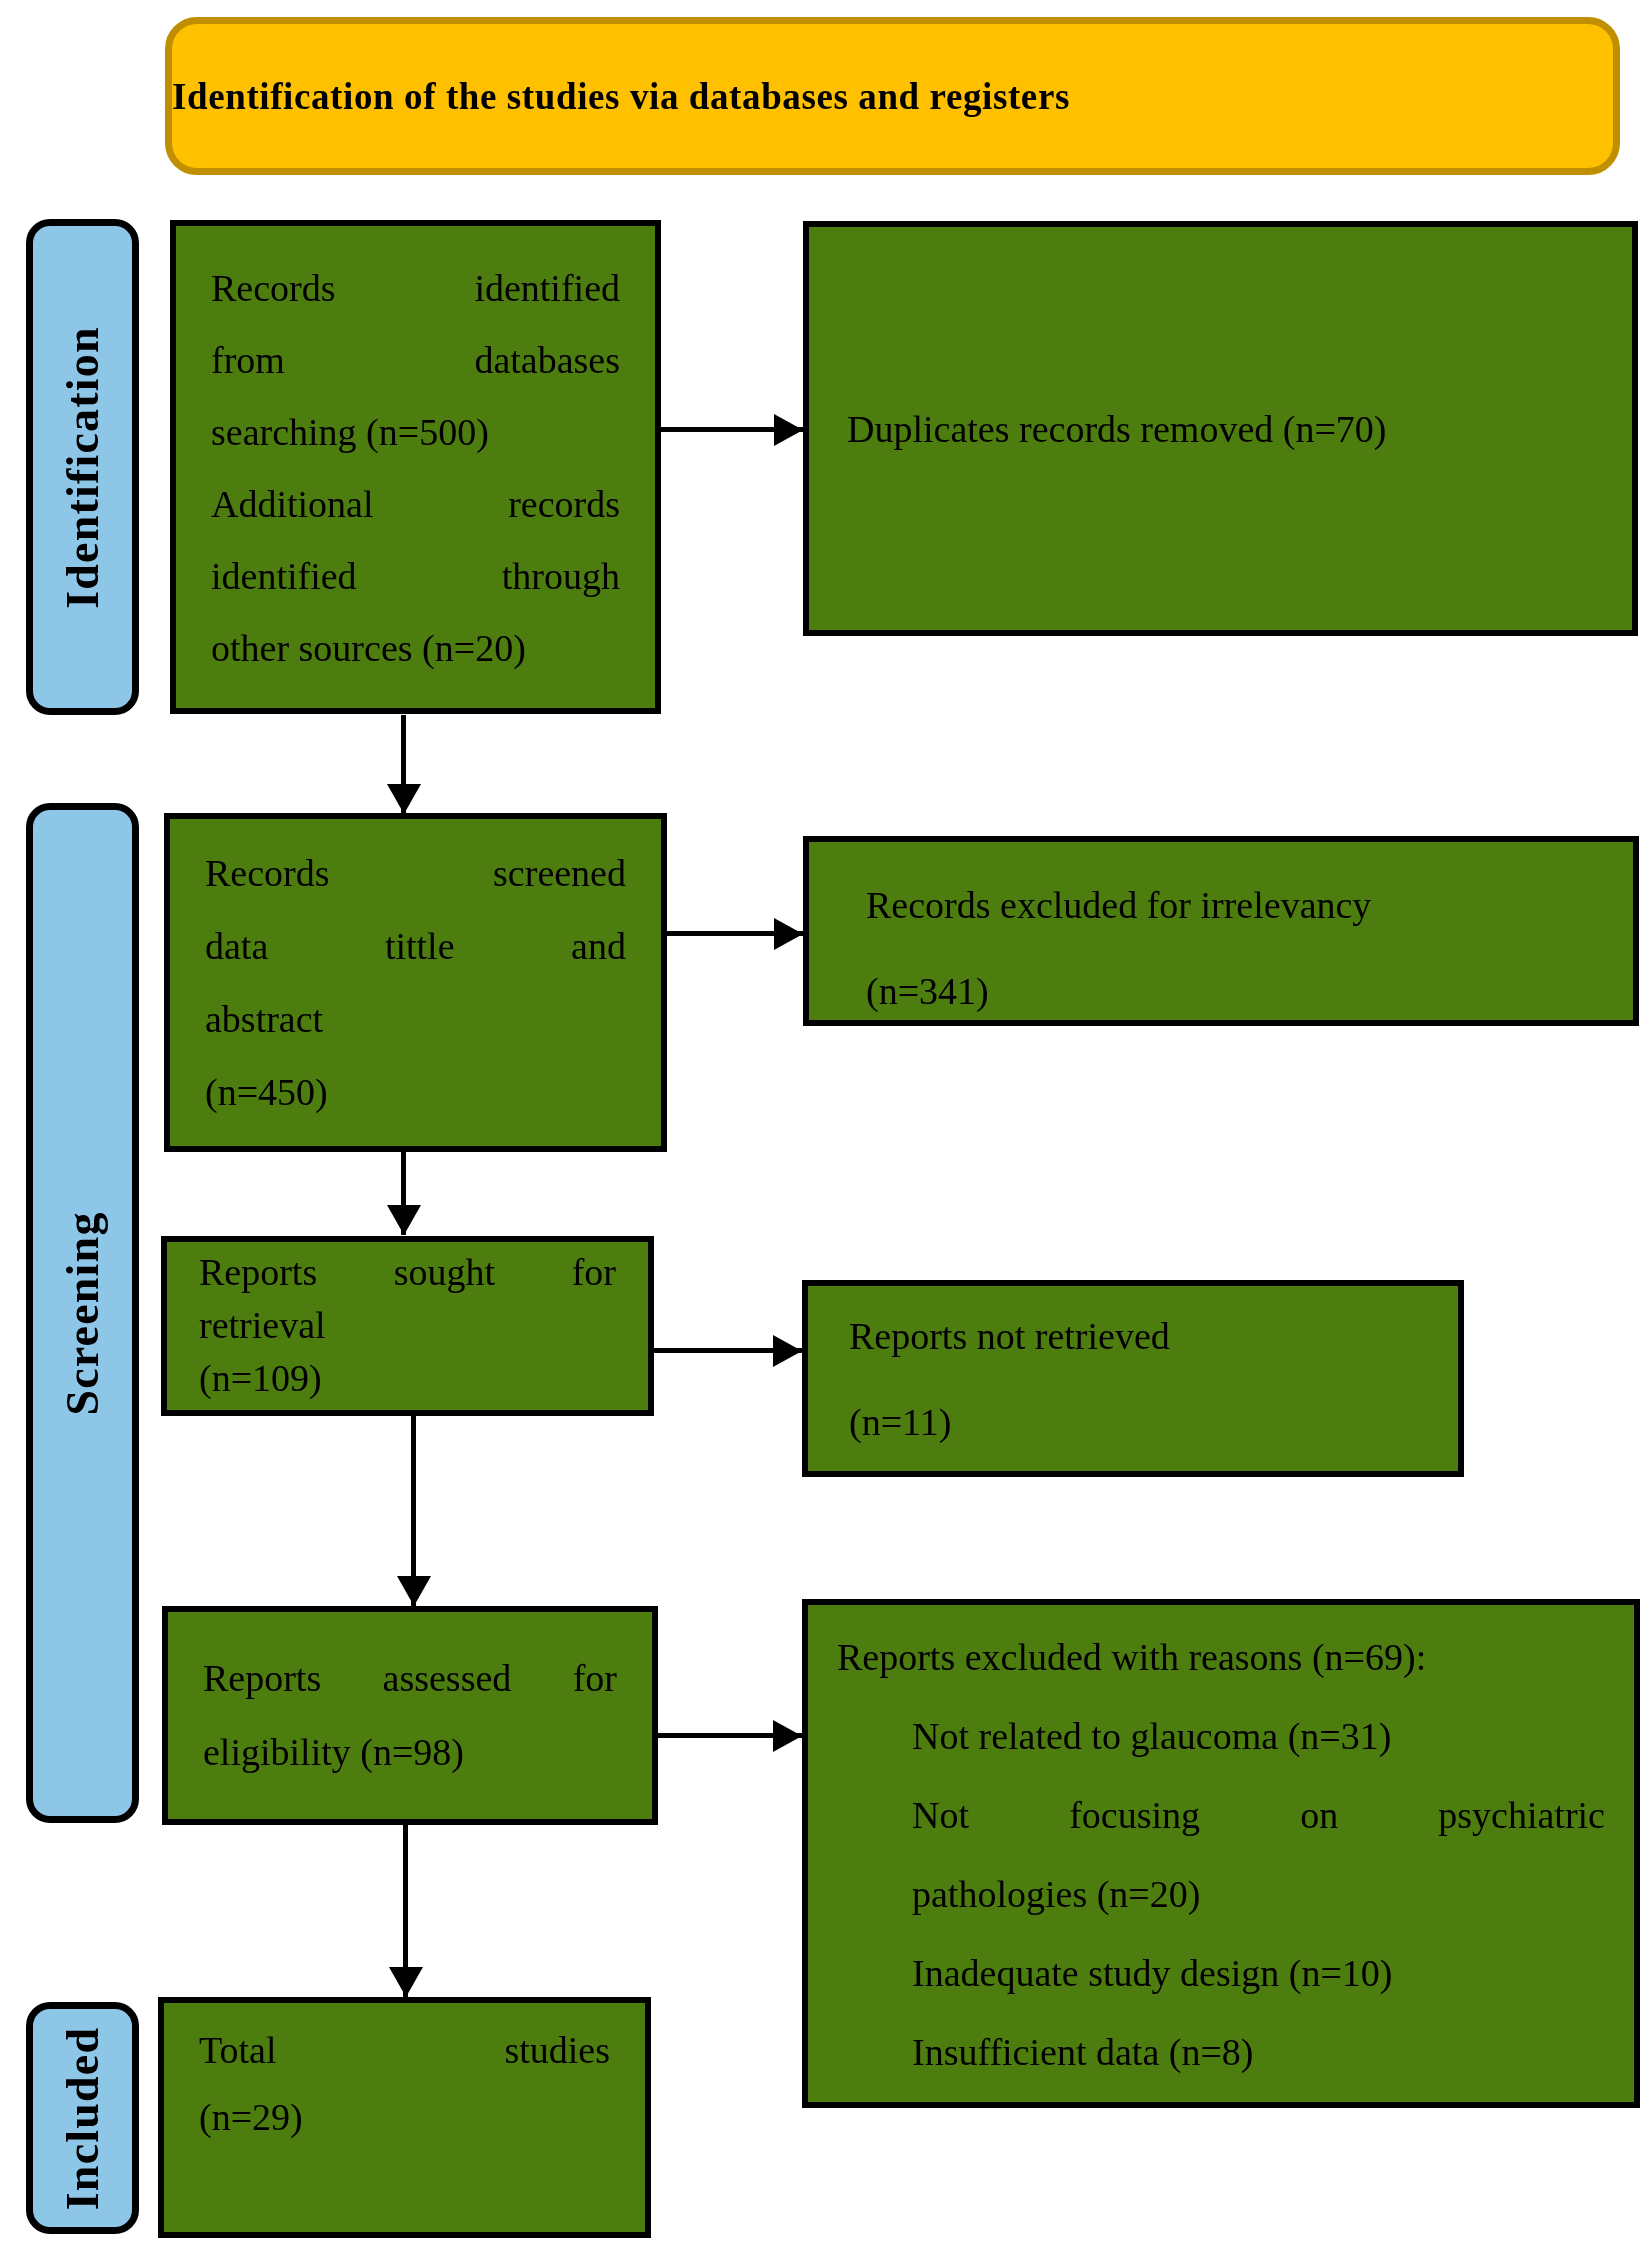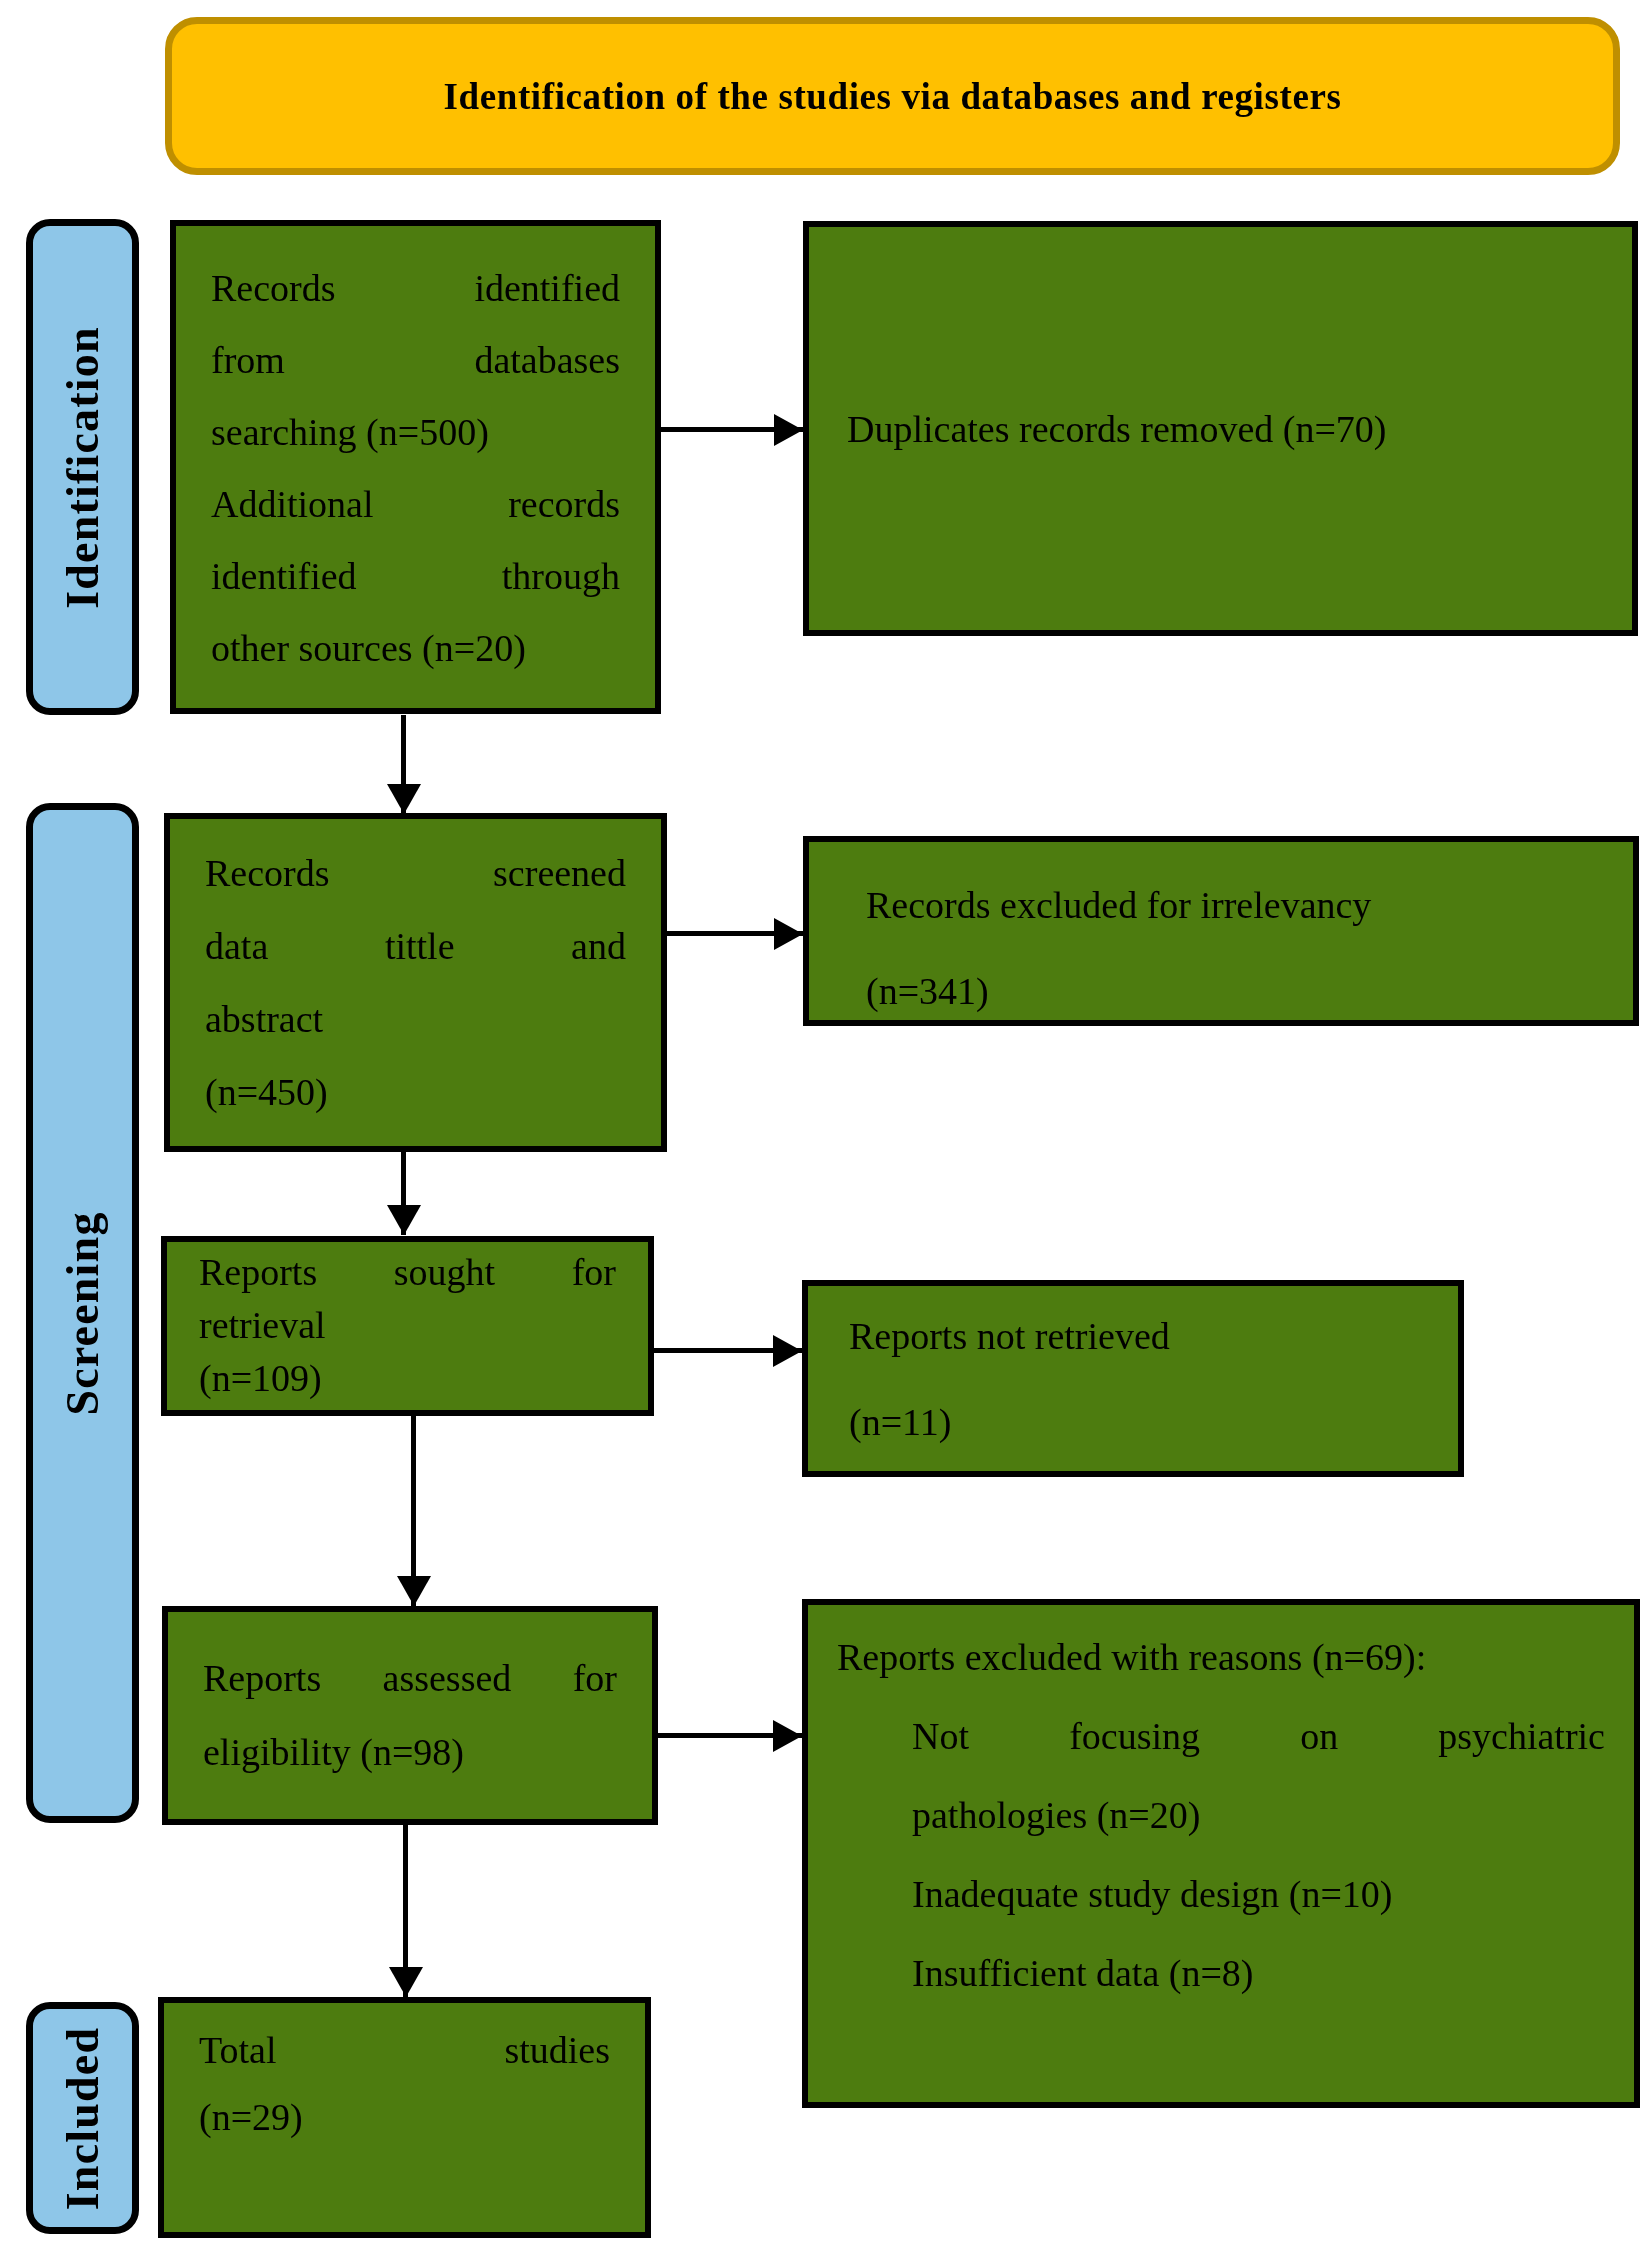--- a/index.html
+++ b/index.html
@@ -17,21 +17,21 @@
     color:var(--ink);
     overflow:hidden;
   }
   
   .header{
     position:absolute;left:165px;top:17.4px;width:1455px;height:158px;
     background:var(--yellow);
     border:7.5px solid var(--yellow-border);
     border-radius:32px;
     box-sizing:border-box;
-    display:flex;align-items:center;justify-content:center;
+    display:flex;align-items:center;
   }
   .header span{
     font-size:37px;font-weight:bold;letter-spacing:0.6px;
   }
   
   .bar{
     position:absolute;left:26px;width:113px;
     background:var(--stage-blue);
     border:7.5px solid var(--ink);
     border-radius:24px;
@@ -192,20 +192,21 @@
   <div class="box" id="box-reports-assessed">
     <div class="content">
         <div class="line justify"><span>Reports</span><span>assessed</span><span>for</span></div>
         <div class="line">eligibility (n=98)</div>
       </div>
   </div>
 
   <div class="box" id="box-excluded-reasons">
     <div class="content">
         <div class="line">Reports excluded with reasons (n=69):</div>
+        <div class="line indent">Not related to glaucoma (n=31)</div>
         <div class="line justify indent"><span>Not</span><span>focusing</span><span>on</span><span>psychiatric</span></div>
         <div class="line indent">pathologies (n=20)</div>
         <div class="line indent">Inadequate study design (n=10)</div>
         <div class="line indent">Insufficient data (n=8)</div>
       </div>
   </div>
 
   <div class="box" id="box-total-included">
     <div class="content">
         <div class="line justify"><span>Total</span><span>studies</span></div>

